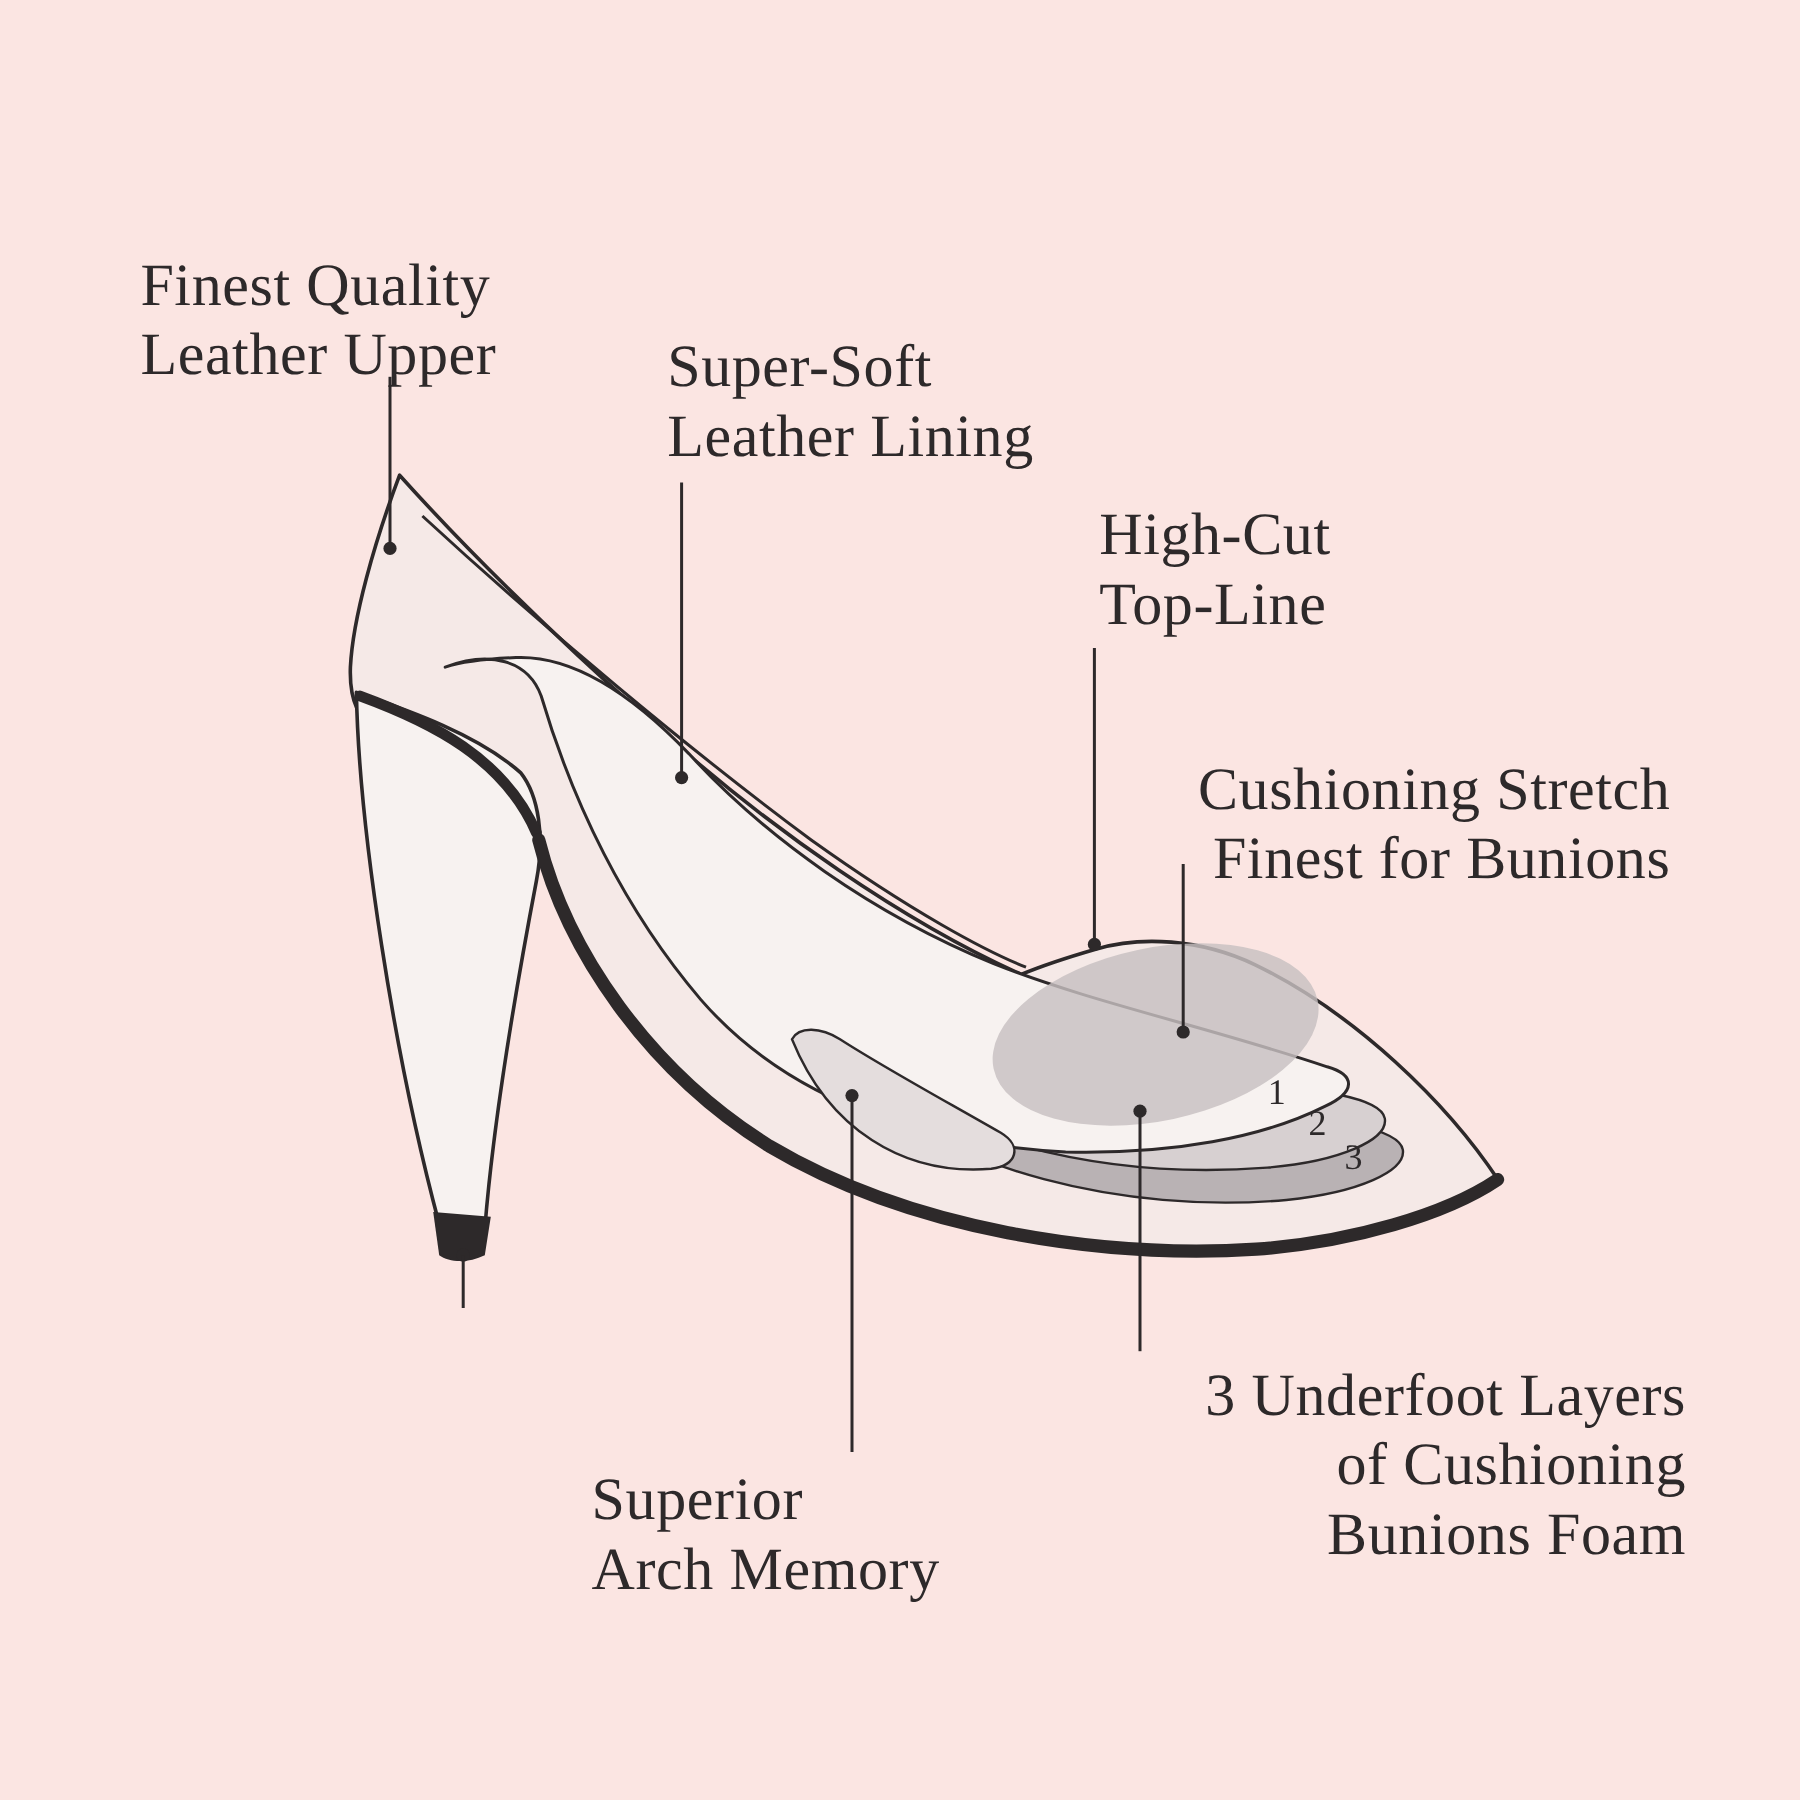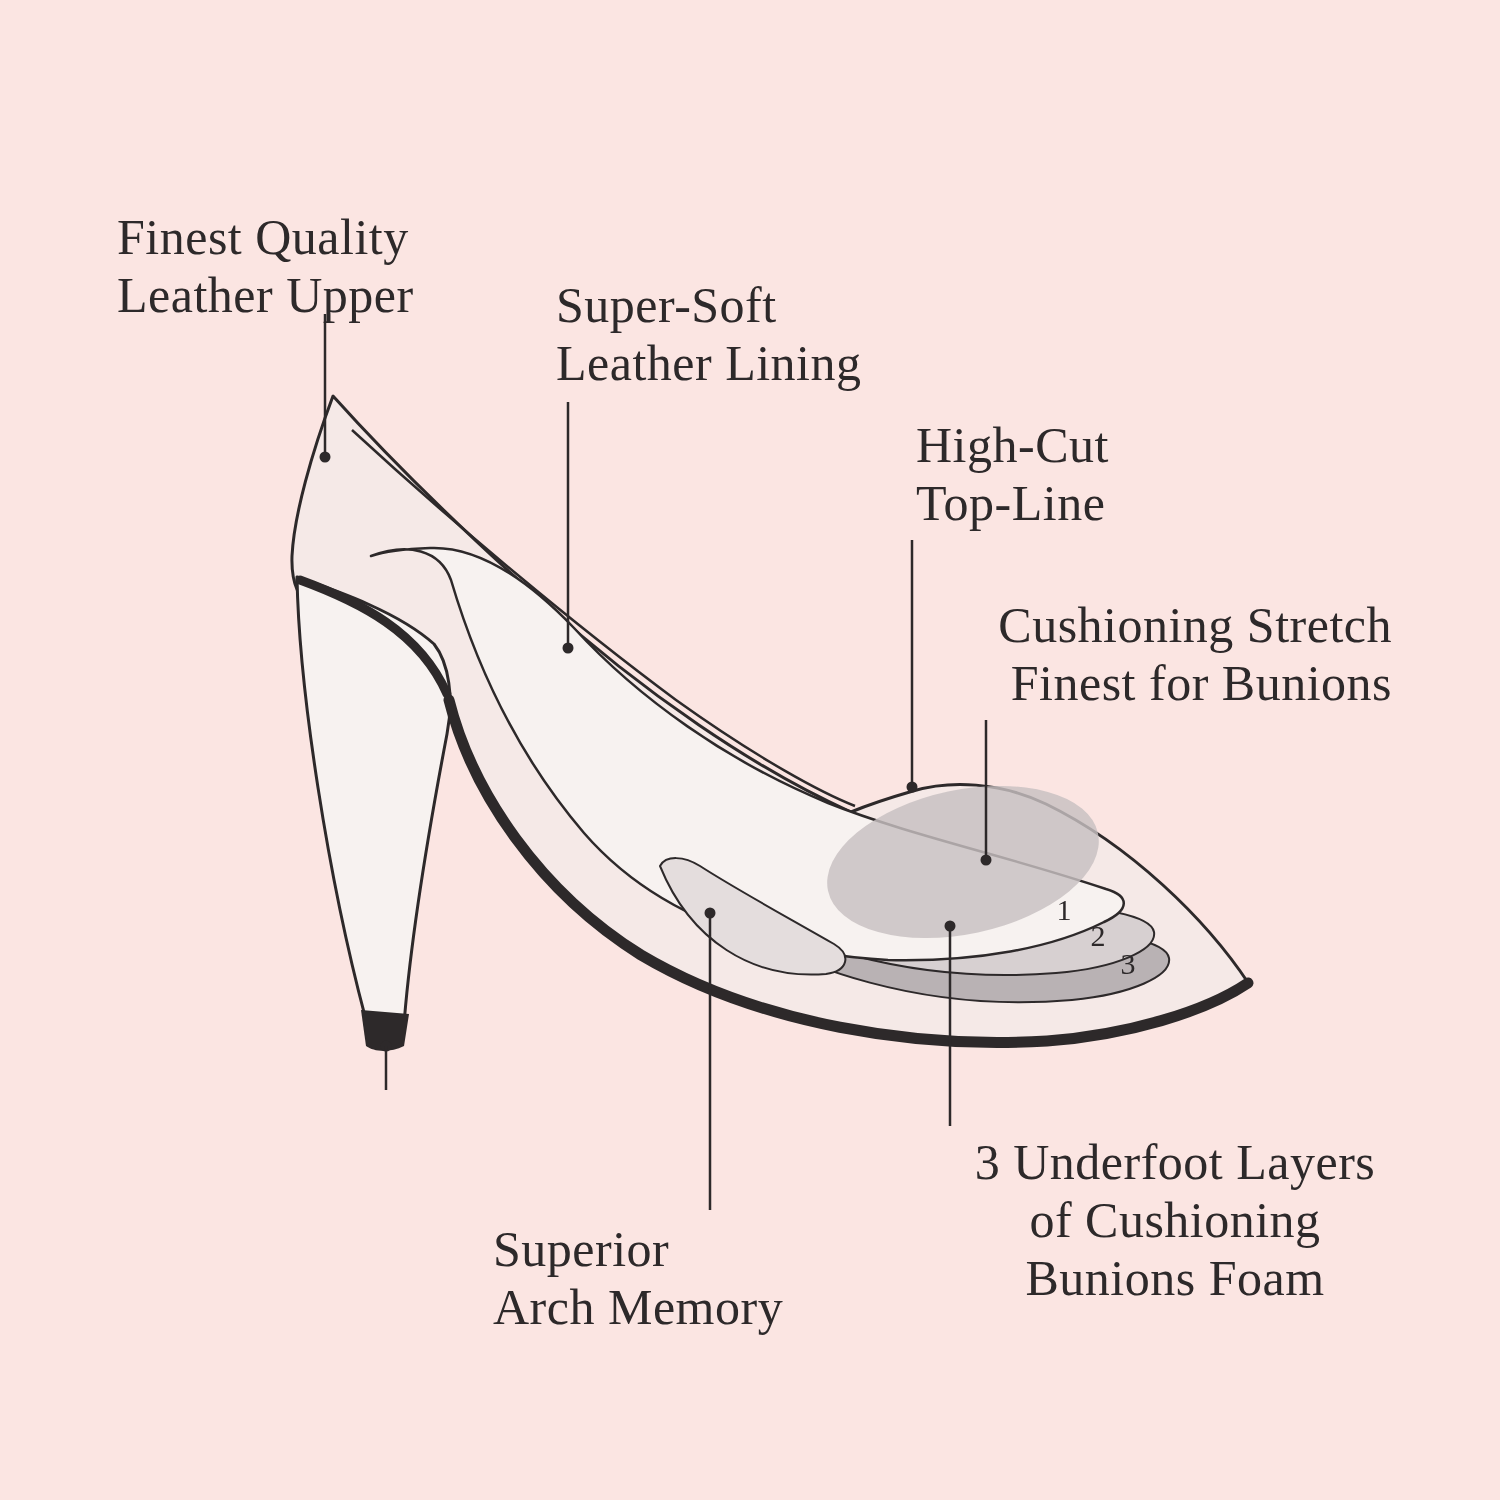--- a/index.html
+++ b/index.html
@@ -9,21 +9,21 @@
     font-family:"Liberation Serif","DejaVu Serif",serif;
     color:var(--ink,#2d292a);
   }
   svg.scene{position:absolute;left:0;top:0;width:1500px;height:1500px;}
   .label{
     position:absolute;font-size:50px;line-height:1.16;letter-spacing:.5px;
     color:var(--ink,#2d292a);white-space:nowrap;
   }
   .label .ln{white-space:nowrap;}
   .align-right{text-align:right;}
-  .align-center{text-align:center;}
+  .align-center{text-align:right;}
   
   .silhouette{fill:var(--shoe-fill,#f5e9e7);stroke:var(--ink,#2d292a);stroke-width:3;stroke-linejoin:round;}
   .whitepart{fill:var(--white,#f7f2f0);stroke:var(--ink,#2d292a);stroke-width:2.5;stroke-linejoin:round;}
   .heelpart{fill:var(--white,#f7f2f0);stroke:var(--ink,#2d292a);stroke-width:3;stroke-linejoin:round;}
   .layer2{fill:var(--layer2,#d7d0d1);stroke:var(--ink,#2d292a);stroke-width:2;}
   .layer3{fill:var(--layer3,#b9b2b4);stroke:var(--ink,#2d292a);stroke-width:2;}
   .archpart{fill:var(--arch,#e4dddd);stroke:var(--ink,#2d292a);stroke-width:2;}
   .panel{fill:var(--panel,#c7bfc1);opacity:.82;}
   .inkline{stroke:var(--ink,#2d292a);fill:none;}
   .inkfill{fill:var(--ink,#2d292a);}
@@ -157,21 +157,21 @@
   <div class="label" style="left:556px;top:276px;">
     <div class="ln">Super-Soft</div>
     <div class="ln">Leather Lining</div>
   </div>
 
   <div class="label" style="left:892px;top:416px;margin-left:24px;">
     <div class="ln">High-Cut</div>
     <div class="ln">Top-Line</div>
   </div>
 
-  <div class="label align-right" style="left:930px;top:596px;width:462px;text-align:right;">
+  <div class="label align-right" style="left:930px;top:628px;width:462px;text-align:right;">
     <div class="ln">Cushioning Stretch</div>
     <div class="ln">Finest for Bunions</div>
   </div>
 
 
   <div class="label" style="left:493px;top:1220px;">
     <div class="ln">Superior</div>
     <div class="ln">Arch Memory</div>
   </div>
 

